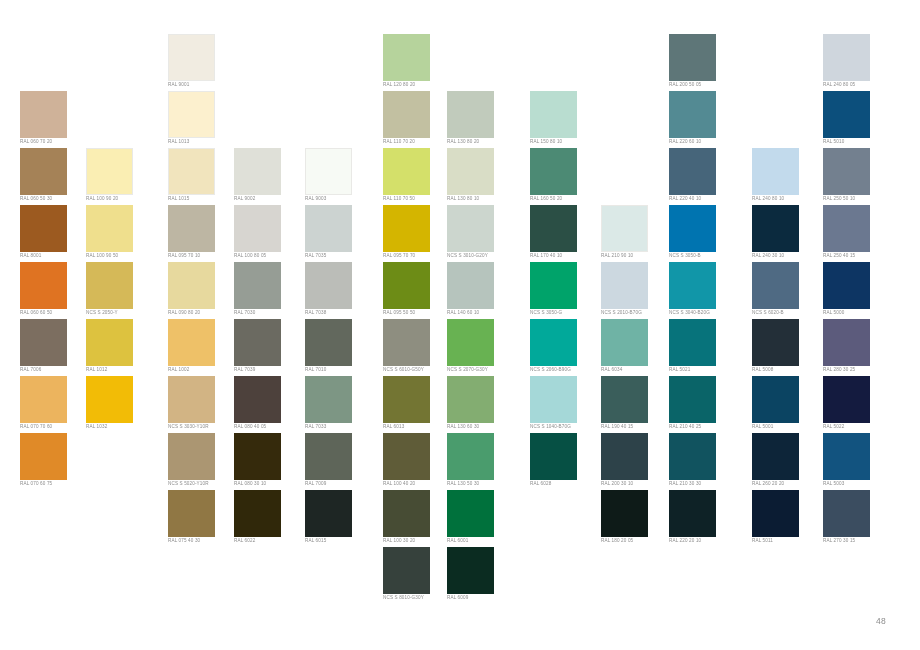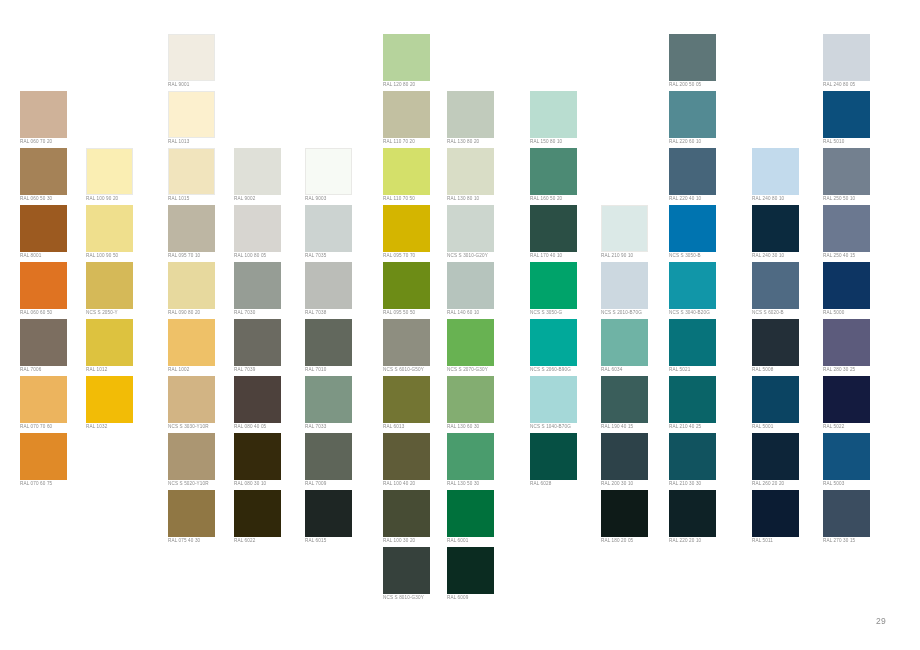--- a/index.html
+++ b/index.html
@@ -446,14 +446,14 @@
         <div class="cell" style="top: 433px;">
           <span class="chip" title="RAL 5003" style="background: rgb(18, 83, 127);"></span>
           <span class="cap">RAL 5003</span>
         </div>
         <div class="cell" style="top: 490px;">
           <span class="chip" title="RAL 270 30 15" style="background: rgb(59, 77, 96);"></span>
           <span class="cap">RAL 270 30 15</span>
         </div>
       </div>
     </div>
-  <div id="page-number">29</div>
+  <div id="page-number">48</div>
 </div>
 
 </body></html>

